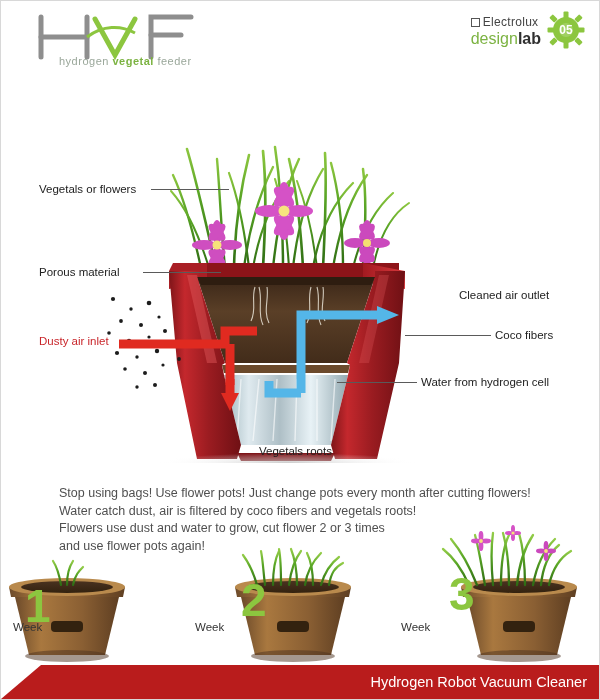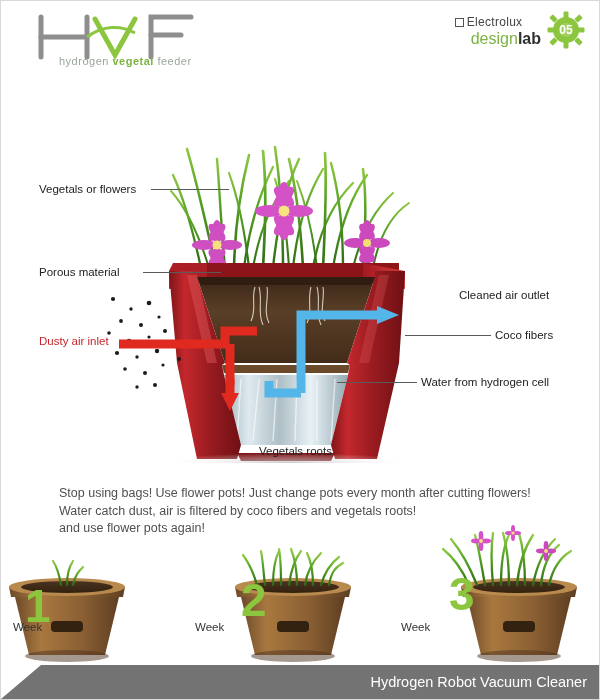--- a/index.html
+++ b/index.html
@@ -61,21 +61,21 @@
     position: relative;
     top: 1px;
   }
   .brandbar .dl {
     font-size: 16px;
     color: #5d5d5d;
     margin-top: 1px;
     white-space: nowrap;
   }
   .brandbar .dl b { color: #2f2f2f; font-weight: bold; margin-top: 21px; }
-  .brandbar .dl .green { color: #7cb342; margin-left: 16px; }
+  .brandbar .dl .green { color: #7cb342; }
 
   .gearbadge {
     position: absolute;
     right: 14px;
     top: 10px;
     width: 38px;
     height: 38px;
   }
   .gearbadge .num {
     position: absolute;
@@ -146,21 +146,21 @@
     line-height: 1;
   }
 
   
   .footer {
     position: absolute;
     left: 0;
     bottom: 0;
     width: 600px;
     height: 34px;
-    background: #737373;
+    background: #b91c1c;
   }
   .footer .ttl {
     position: absolute;
     right: 14px;
     top: 9px;
     color: #ffffff;
     font-size: 14.5px;
   }
   .footer .tri {
     position: absolute;
@@ -418,20 +418,21 @@
   <div class="leader" style="left:404px; top:334px; width:86px;"></div>
 
   <div class="lbl" style="left:420px; top:375px;">Water from hydrogen cell</div>
   <div class="leader" style="left:336px; top:381px; width:80px;"></div>
 
   <div class="lbl" style="left:258px; top:444px;">Vegetals roots</div>
 
   <div class="copy">
     <div>Stop using bags! Use flower pots! Just change pots every month after cutting flowers!</div>
     <div>Water catch dust, air is filtered by coco fibers and vegetals roots!</div>
+    <div>Flowers use dust and water to grow, cut flower 2 or 3 times</div>
     <div>and use flower pots again!</div>
   </div>
 
   <div class="weeks">
     <svg width="600" height="142" viewBox="0 0 600 142">
       <defs>
         <linearGradient id="potBrown" x1="0" y1="0" x2="1" y2="0">
           <stop offset="0%" stop-color="#6c4a2a"></stop>
           <stop offset="25%" stop-color="#a9783f"></stop>
           <stop offset="65%" stop-color="#8a5f33"></stop>

